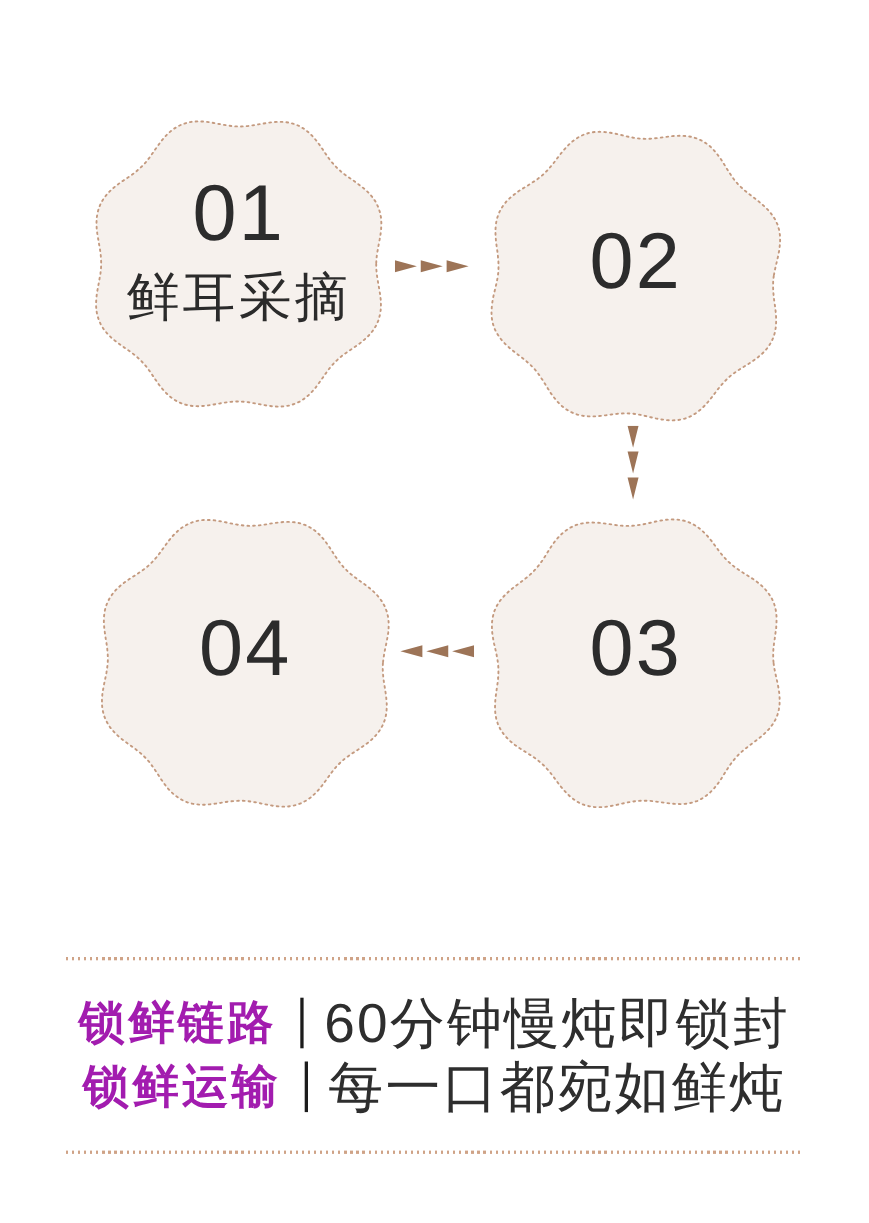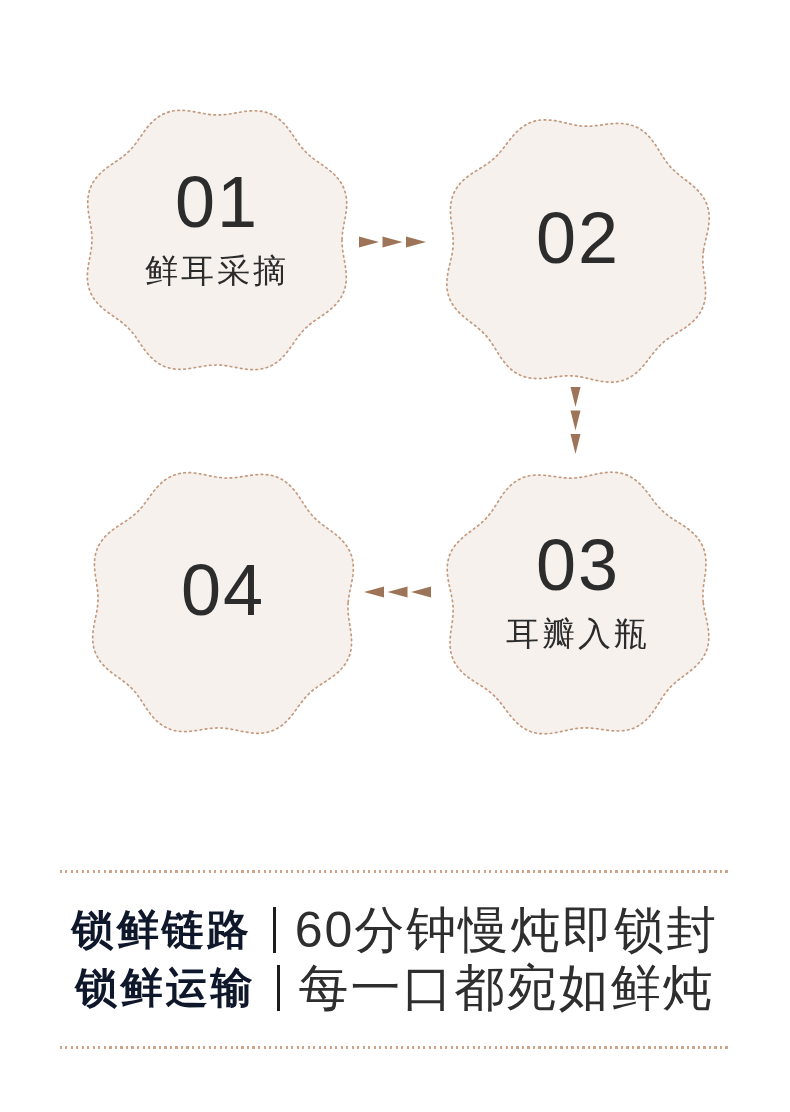--- a/index.html
+++ b/index.html
@@ -28,21 +28,21 @@
     text-align:left;
   }
   .step-number{
     font-size:72px;line-height:1;
     font-weight:400;
     color:#2c2c2c;
     letter-spacing:2px;
   }
   .step-label{
     margin-top:16px;
-    font-size:33px;line-height:1.05;
+    font-size:48px;line-height:1.05;
     color:#2b2b2b;
     letter-spacing:3px;
     white-space:nowrap;
   }
   
   .arrows{position:absolute;}
   .arrows polygon{fill:var(--arrow,#9d7457);}
   
   .dotted-line{
     position:absolute;left:60px;width:670px;height:3px;
@@ -51,21 +51,21 @@
   }
   .caption-lines{
     position:absolute;left:0;top:901px;width:790px;
   }
   .caption-line{
     height:58px;
     display:flex;align-items:center;justify-content:center;
     white-space:nowrap;
   }
   .cap-label{
-    font-size:42px;font-weight:700;color:#0f172a;letter-spacing:3px;
+    font-size:42px;font-weight:700;color:#a21caf;letter-spacing:3px;
   }
   .cap-bar{
     width:3px;height:46px;background:#1c1c1c;
     margin:0 19px 0 21px;display:inline-block;
   }
   .cap-text{
     font-size:50px;font-weight:400;color:#2e2e2e;letter-spacing:2px;
   }
 </style>
 </head>
@@ -91,21 +91,20 @@
       <div class="step-number">02</div>
     </div>
   </div>
 
   <div class="blob" style="left:438px;top:463px">
     <svg class="blob-svg" viewBox="0 0 280 280">
       <path class="blob-path" d="M265.3,140.0L265.9,144.4L266.8,148.9L267.8,153.4L268.9,158.1L269.8,162.9L270.5,167.7L270.8,172.6L270.7,177.5L270.0,182.2L268.8,186.9L266.9,191.3L264.5,195.4L261.5,199.3L258.2,202.8L254.6,206.1L250.8,209.2L246.9,212.1L243.1,214.9L239.5,217.7L236.1,220.6L232.9,223.6L230.0,226.9L227.2,230.3L224.6,234.0L222.1,237.9L219.6,241.9L217.0,246.0L214.2,250.0L211.1,253.8L207.7,257.3L204.0,260.4L200.0,263.1L195.7,265.2L191.2,266.7L186.4,267.6L181.6,268.0L176.7,267.9L171.8,267.6L167.0,266.9L162.3,266.3L157.7,265.6L153.1,265.1L148.7,264.9L144.4,264.9L140.0,265.3L135.6,265.9L131.1,266.8L126.6,267.8L121.9,268.9L117.1,269.8L112.3,270.5L107.4,270.8L102.5,270.7L97.8,270.0L93.1,268.8L88.7,266.9L84.6,264.5L80.7,261.5L77.2,258.2L73.9,254.6L70.8,250.8L67.9,246.9L65.1,243.1L62.3,239.5L59.4,236.1L56.4,232.9L53.1,230.0L49.7,227.2L46.0,224.6L42.1,222.1L38.1,219.6L34.0,217.0L30.0,214.2L26.2,211.1L22.7,207.7L19.6,204.0L16.9,200.0L14.8,195.7L13.3,191.2L12.4,186.4L12.0,181.6L12.1,176.7L12.4,171.8L13.1,167.0L13.7,162.3L14.4,157.7L14.9,153.1L15.1,148.7L15.1,144.4L14.7,140.0L14.1,135.6L13.2,131.1L12.2,126.6L11.1,121.9L10.2,117.1L9.5,112.3L9.2,107.4L9.3,102.5L10.0,97.8L11.2,93.1L13.1,88.7L15.5,84.6L18.5,80.7L21.8,77.2L25.4,73.9L29.2,70.8L33.1,67.9L36.9,65.1L40.5,62.3L43.9,59.4L47.1,56.4L50.0,53.1L52.8,49.7L55.4,46.0L57.9,42.1L60.4,38.1L63.0,34.0L65.8,30.0L68.9,26.2L72.3,22.7L76.0,19.6L80.0,16.9L84.3,14.8L88.8,13.3L93.6,12.4L98.4,12.0L103.3,12.1L108.2,12.4L113.0,13.1L117.7,13.7L122.3,14.4L126.9,14.9L131.3,15.1L135.6,15.1L140.0,14.7L144.4,14.1L148.9,13.2L153.4,12.2L158.1,11.1L162.9,10.2L167.7,9.5L172.6,9.2L177.5,9.3L182.2,10.0L186.9,11.2L191.3,13.1L195.4,15.5L199.3,18.5L202.8,21.8L206.1,25.4L209.2,29.2L212.1,33.1L214.9,36.9L217.7,40.5L220.6,43.9L223.6,47.1L226.9,50.0L230.3,52.8L234.0,55.4L237.9,57.9L241.9,60.4L246.0,63.0L250.0,65.8L253.8,68.9L257.3,72.3L260.4,76.0L263.1,80.0L265.2,84.3L266.7,88.8L267.6,93.6L268.0,98.4L267.9,103.3L267.6,108.2L266.9,113.0L266.3,117.7L265.6,122.3L265.1,126.9L264.9,131.3L264.9,135.6L265.3,140.0Z"></path>
     </svg>
     <div class="blob-content">
       <div class="step-number">03</div>
-      <div class="step-label">耳瓣入瓶</div>
     </div>
   </div>
 
   <div class="blob" style="left:83px;top:463px">
     <svg class="blob-svg" viewBox="0 0 280 280">
       <path class="blob-path" d="M265.1,140.0L264.9,144.4L265.1,148.7L265.5,153.2L266.1,157.7L266.9,162.4L267.6,167.1L268.2,172.0L268.6,176.9L268.5,181.8L268.0,186.6L266.9,191.3L265.2,195.7L262.9,200.0L260.1,203.9L256.9,207.5L253.3,210.8L249.4,213.8L245.4,216.6L241.4,219.2L237.4,221.8L233.7,224.4L230.1,227.0L226.8,229.9L223.7,233.0L220.8,236.3L218.0,239.9L215.3,243.6L212.5,247.5L209.6,251.4L206.5,255.2L203.1,258.7L199.5,262.0L195.5,264.7L191.3,267.0L186.8,268.7L182.2,269.8L177.4,270.3L172.5,270.3L167.6,269.9L162.8,269.1L158.0,268.2L153.4,267.2L148.8,266.3L144.4,265.6L140.0,265.1L135.6,264.9L131.3,265.1L126.8,265.5L122.3,266.1L117.6,266.9L112.9,267.6L108.0,268.2L103.1,268.6L98.2,268.5L93.4,268.0L88.7,266.9L84.3,265.2L80.0,262.9L76.1,260.1L72.5,256.9L69.2,253.3L66.2,249.4L63.4,245.4L60.8,241.4L58.2,237.4L55.6,233.7L53.0,230.1L50.1,226.8L47.0,223.7L43.7,220.8L40.1,218.0L36.4,215.3L32.5,212.5L28.6,209.6L24.8,206.5L21.3,203.1L18.0,199.5L15.3,195.5L13.0,191.3L11.3,186.8L10.2,182.2L9.7,177.4L9.7,172.5L10.1,167.6L10.9,162.8L11.8,158.0L12.8,153.4L13.7,148.8L14.4,144.4L14.9,140.0L15.1,135.6L14.9,131.3L14.5,126.8L13.9,122.3L13.1,117.6L12.4,112.9L11.8,108.0L11.4,103.1L11.5,98.2L12.0,93.4L13.1,88.7L14.8,84.3L17.1,80.0L19.9,76.1L23.1,72.5L26.7,69.2L30.6,66.2L34.6,63.4L38.6,60.8L42.6,58.2L46.3,55.6L49.9,53.0L53.2,50.1L56.3,47.0L59.2,43.7L62.0,40.1L64.7,36.4L67.5,32.5L70.4,28.6L73.5,24.8L76.9,21.3L80.5,18.0L84.5,15.3L88.7,13.0L93.2,11.3L97.8,10.2L102.6,9.7L107.5,9.7L112.4,10.1L117.2,10.9L122.0,11.8L126.6,12.8L131.2,13.7L135.6,14.4L140.0,14.9L144.4,15.1L148.7,14.9L153.2,14.5L157.7,13.9L162.4,13.1L167.1,12.4L172.0,11.8L176.9,11.4L181.8,11.5L186.6,12.0L191.3,13.1L195.7,14.8L200.0,17.1L203.9,19.9L207.5,23.1L210.8,26.7L213.8,30.6L216.6,34.6L219.2,38.6L221.8,42.6L224.4,46.3L227.0,49.9L229.9,53.2L233.0,56.3L236.3,59.2L239.9,62.0L243.6,64.7L247.5,67.5L251.4,70.4L255.2,73.5L258.7,76.9L262.0,80.5L264.7,84.5L267.0,88.7L268.7,93.2L269.8,97.8L270.3,102.6L270.3,107.5L269.9,112.4L269.1,117.2L268.2,122.0L267.2,126.6L266.3,131.2L265.6,135.6L265.1,140.0Z"></path>
     </svg>
     <div class="blob-content">
       <div class="step-number">04</div>
     </div>

